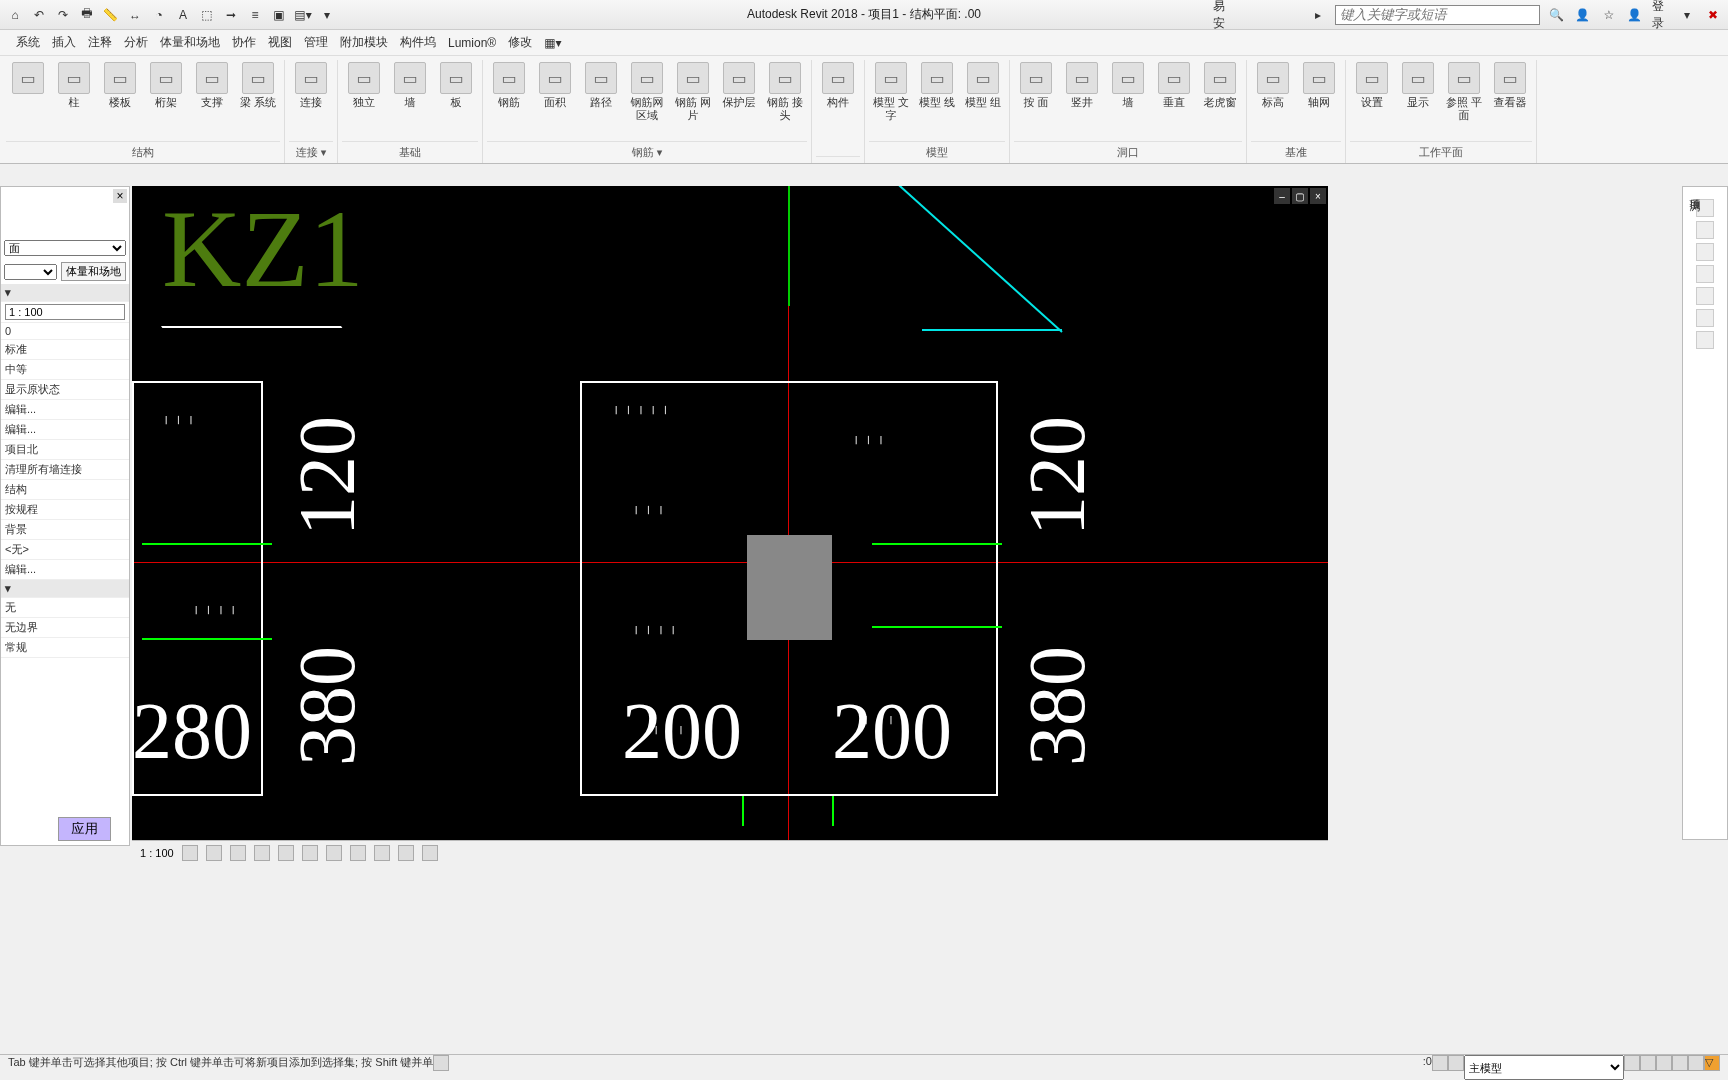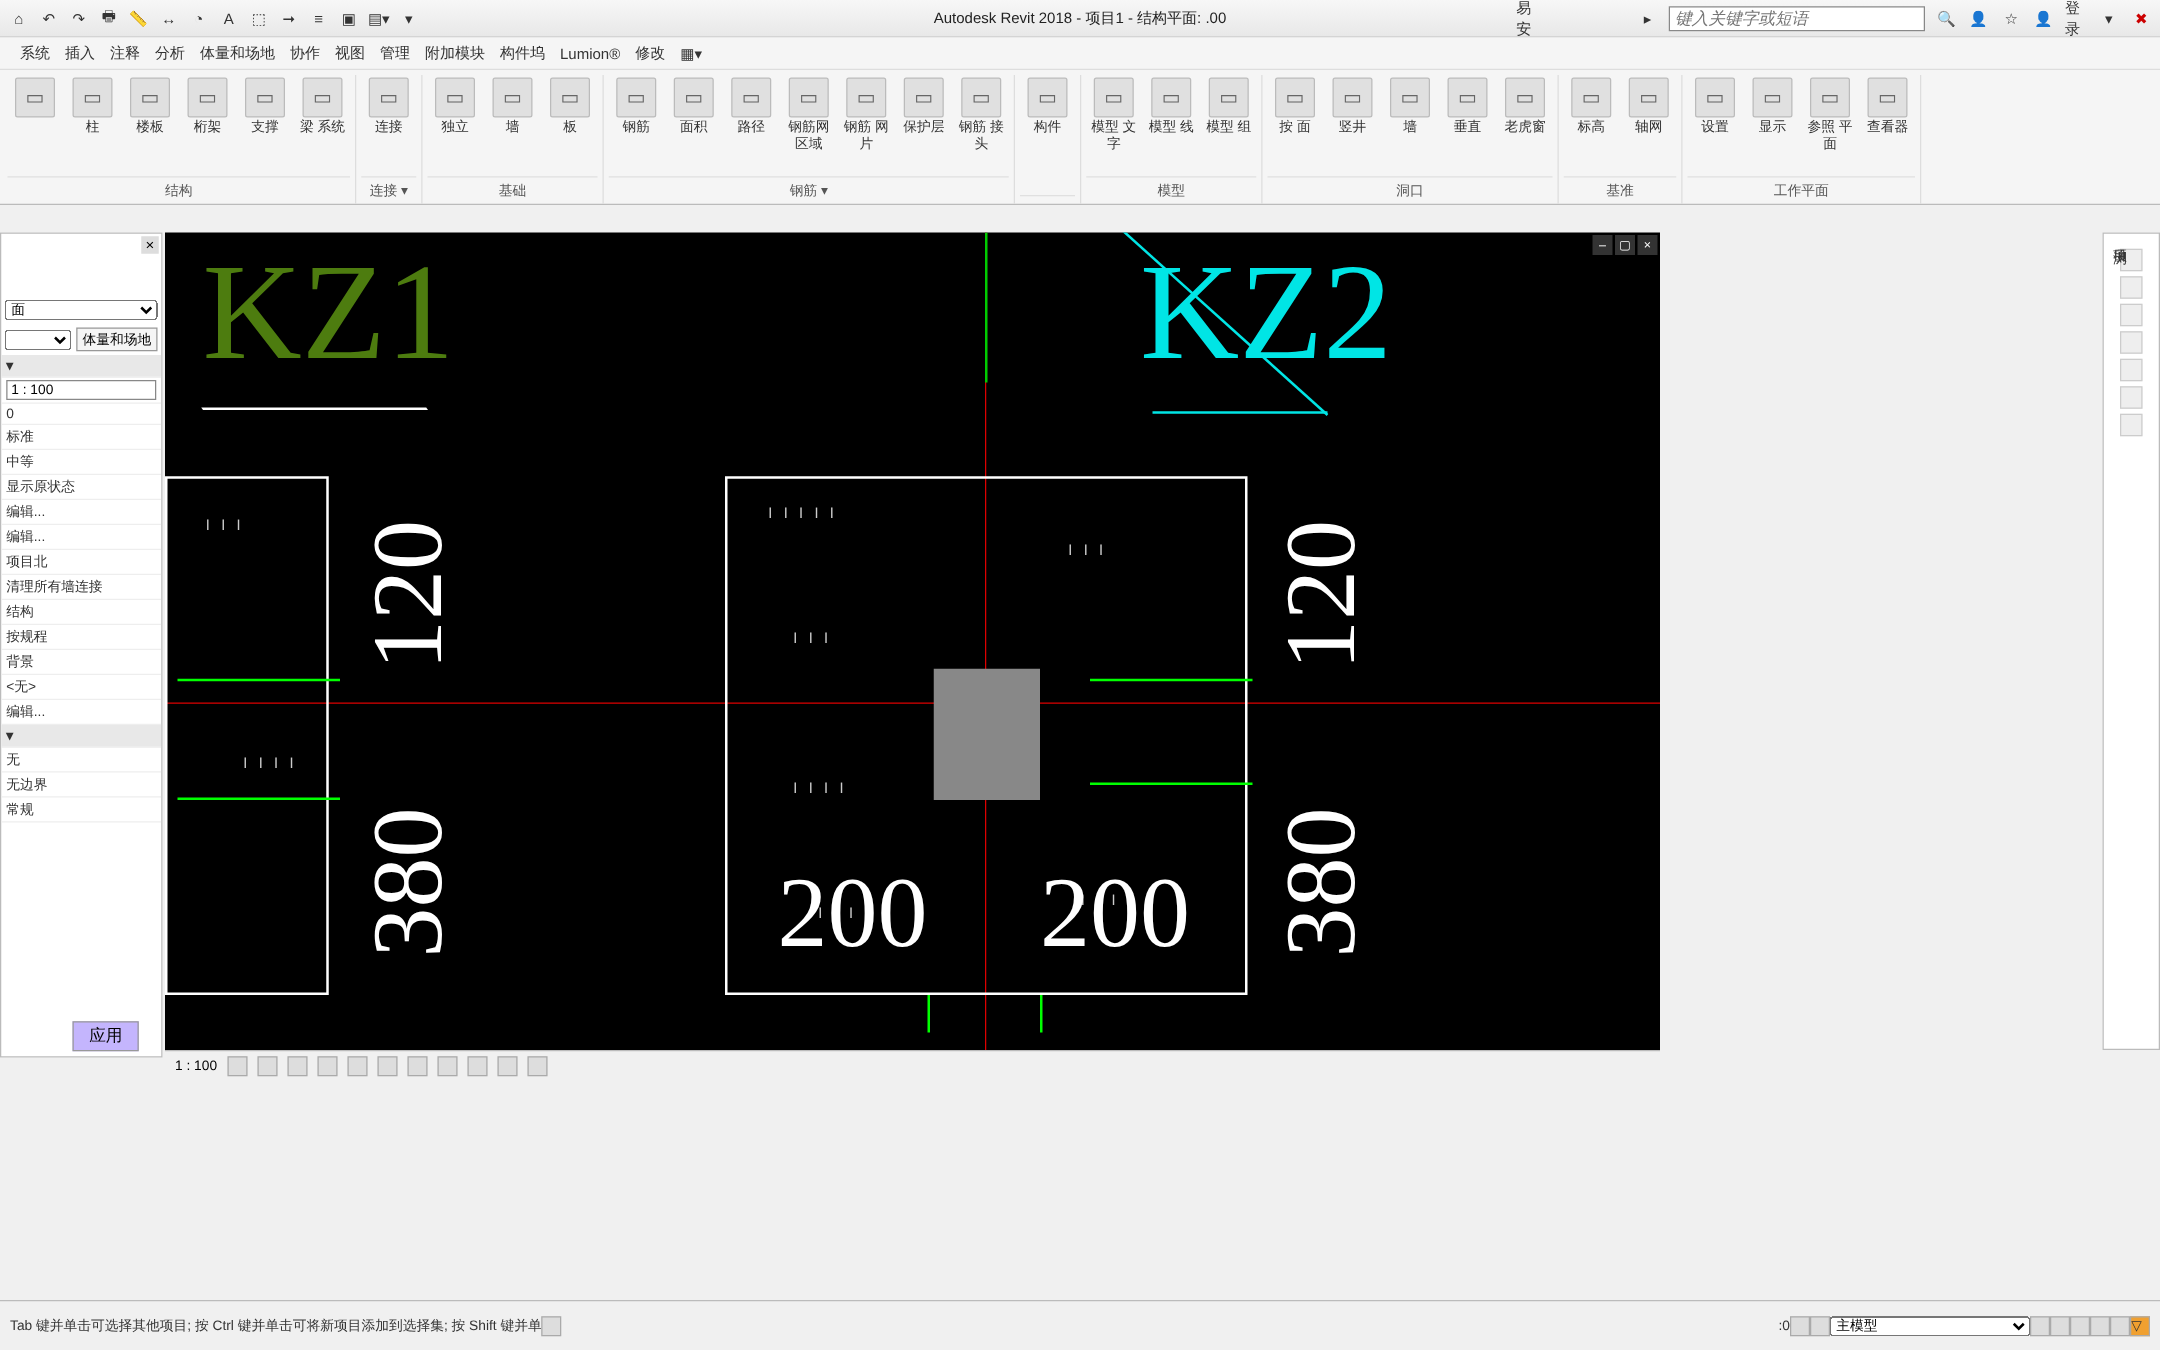--- a/index.html
+++ b/index.html
@@ -57,21 +57,21 @@
 
 .browser { position:absolute; right:0; top:186px; width:46px; height:654px; background:#fff; border:1px solid #bbb; }
 .browser-title { writing-mode:vertical-rl; padding:4px; color:#333; font-size:11px; }
 .br-ico { width:18px; height:18px; margin:4px auto; background:#eee; border:1px solid #ccc; display:block; }
 
 
 .viewbar { position:absolute; left:132px; top:840px; width:1196px; height:24px; background:#f0f0f0; border-top:1px solid #bbb; display:flex; align-items:center; padding:0 8px; gap:8px; font-size:11px; }
 .viewbar span.ico { width:16px; height:16px; background:#ddd; border:1px solid #aaa; cursor:pointer; }
 
 
-.status { position:absolute; left:0; bottom:0; right:0; height:40px; background:#f0f0f0; border-top:1px solid #bbb; display:flex; align-items:center; padding:0 8px; font-size:11px; color:#333; }
+.status { position:absolute; left:0; bottom:0; right:0; height:26px; background:#f0f0f0; border-top:1px solid #bbb; display:flex; padding:0 8px; font-size:11px; color:#333; }
 .status .fill { flex:1; }
 .status select { font-size:11px; width:160px; }
 .status span.ico { width:16px; height:16px; background:#ddd; border:1px solid #aaa; cursor:pointer; }
 </style>
 </head>
 <body>
 
 <div class="titlebar">
   <div class="qat">
     <span>⌂</span>
@@ -340,21 +340,20 @@
   <button class="apply">应用</button>
 </div>
 
 <div class="canvas">
   <div class="viewctrl">
     <span>–</span>
     <span>▢</span>
     <span>×</span>
   </div>
   <div class="kz1">KZ1</div>
-  <div class="kz2">KZ2</div>
 
   <div class="redv" style="left:656px"></div>
   <div class="redh" style="top:376px"></div>
   <div style="position:absolute;left:656px;top:0;width:2px;height:120px;background:#0c0"></div>
 
   <div class="rect" style="left:0;top:195px;width:131px;height:415px"></div>
 
   <div class="rect" style="left:448px;top:195px;width:418px;height:415px"></div>
 
   <div class="greyfill" style="left:615px;top:349px;width:85px;height:105px"></div>
@@ -377,20 +376,21 @@
   <div class="hatch" style="left:500px;top:320px">╵  ╵ ╵</div>
   <div class="hatch" style="left:720px;top:250px">╵  ╵  ╵</div>
   <div class="hatch" style="left:500px;top:440px">╵ ╵  ╵ ╵</div>
   <div class="hatch" style="left:520px;top:540px">╵  ╵  ╵  ╵</div>
   <div class="hatch" style="left:730px;top:530px">╵ ╵  ╵</div>
 
   <div class="dim v" style="left:150px;top:230px">120</div>
   <div class="dim v" style="left:150px;top:460px">380</div>
   <div class="dim v" style="left:880px;top:230px">120</div>
   <div class="dim v" style="left:880px;top:460px">380</div>
+  <div class="dim" style="left:0px;top:500px">280</div>
   <div class="dim" style="left:490px;top:500px">200</div>
   <div class="dim" style="left:700px;top:500px">200</div>
 </div>
 
 <div class="browser">
   <div class="browser-title">项目浏</div>
   <span class="br-ico"></span>
   <span class="br-ico"></span>
   <span class="br-ico"></span>
   <span class="br-ico"></span>

